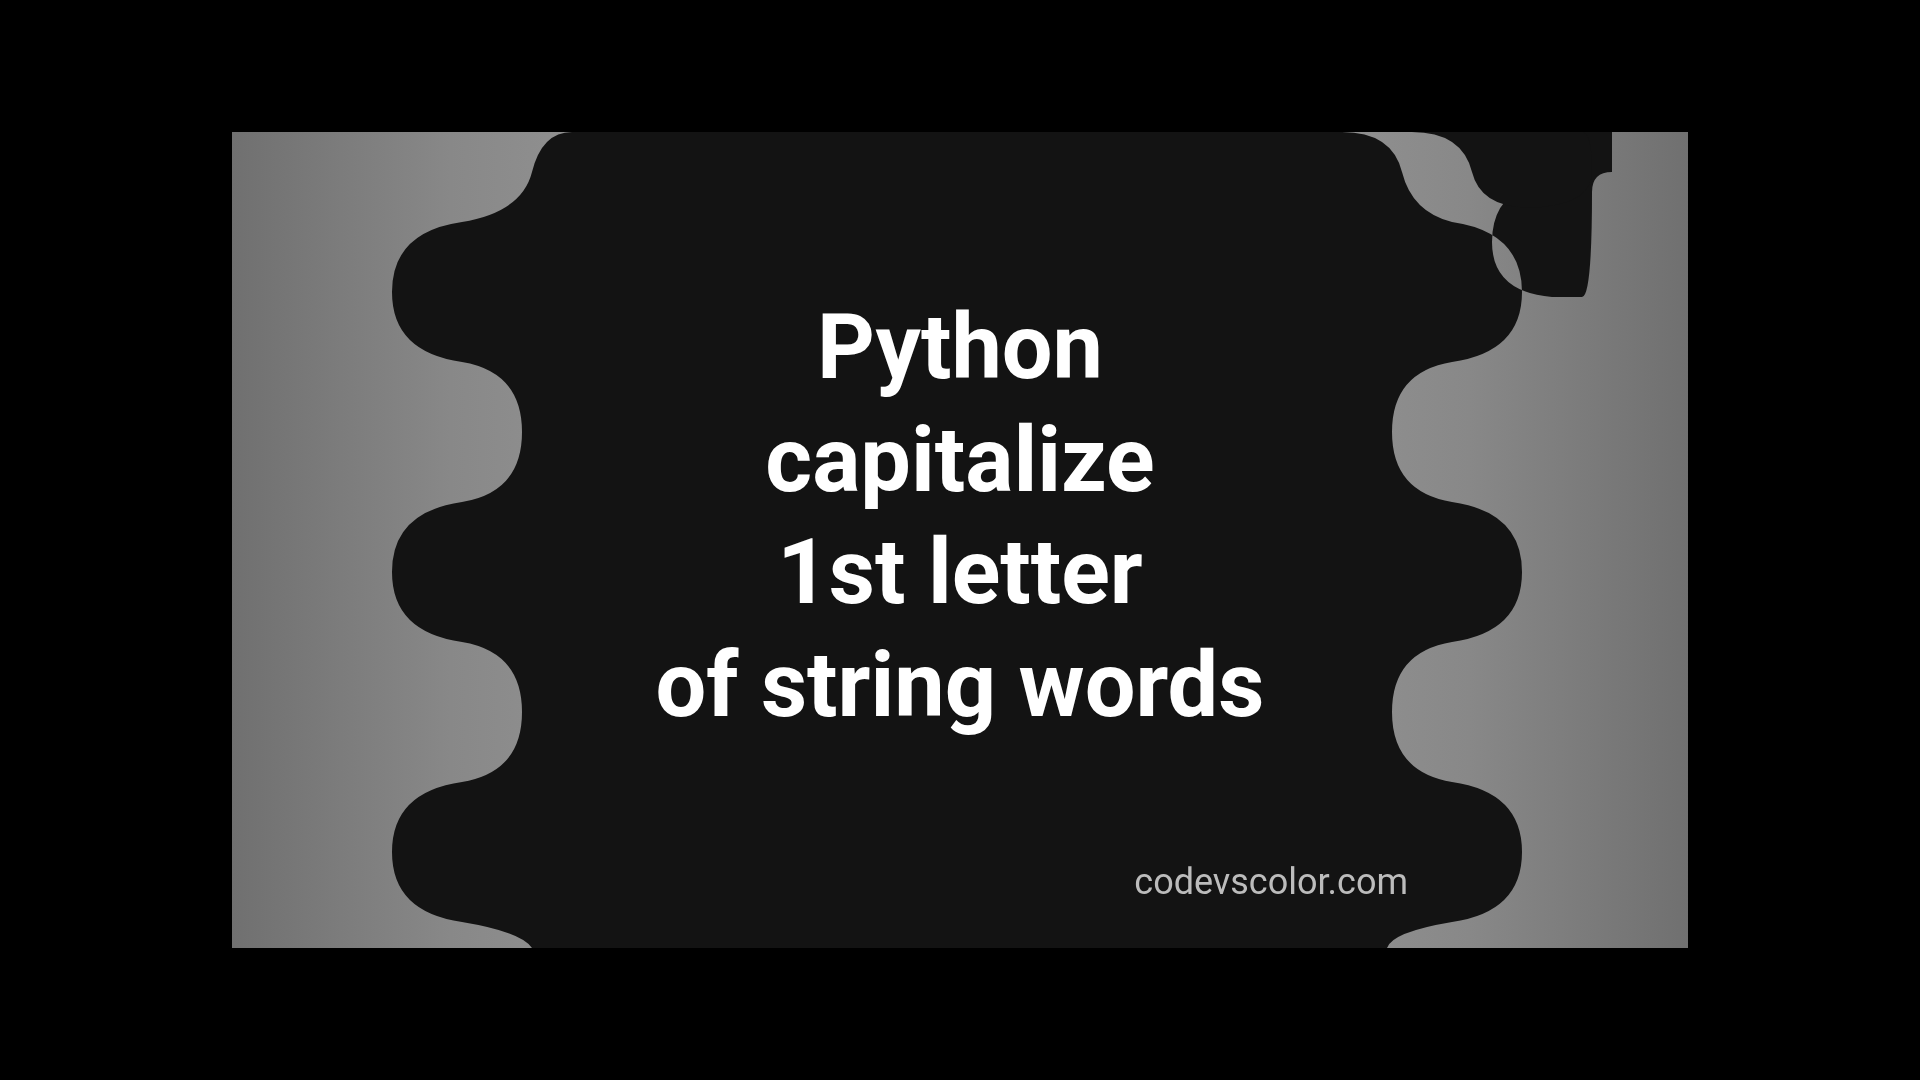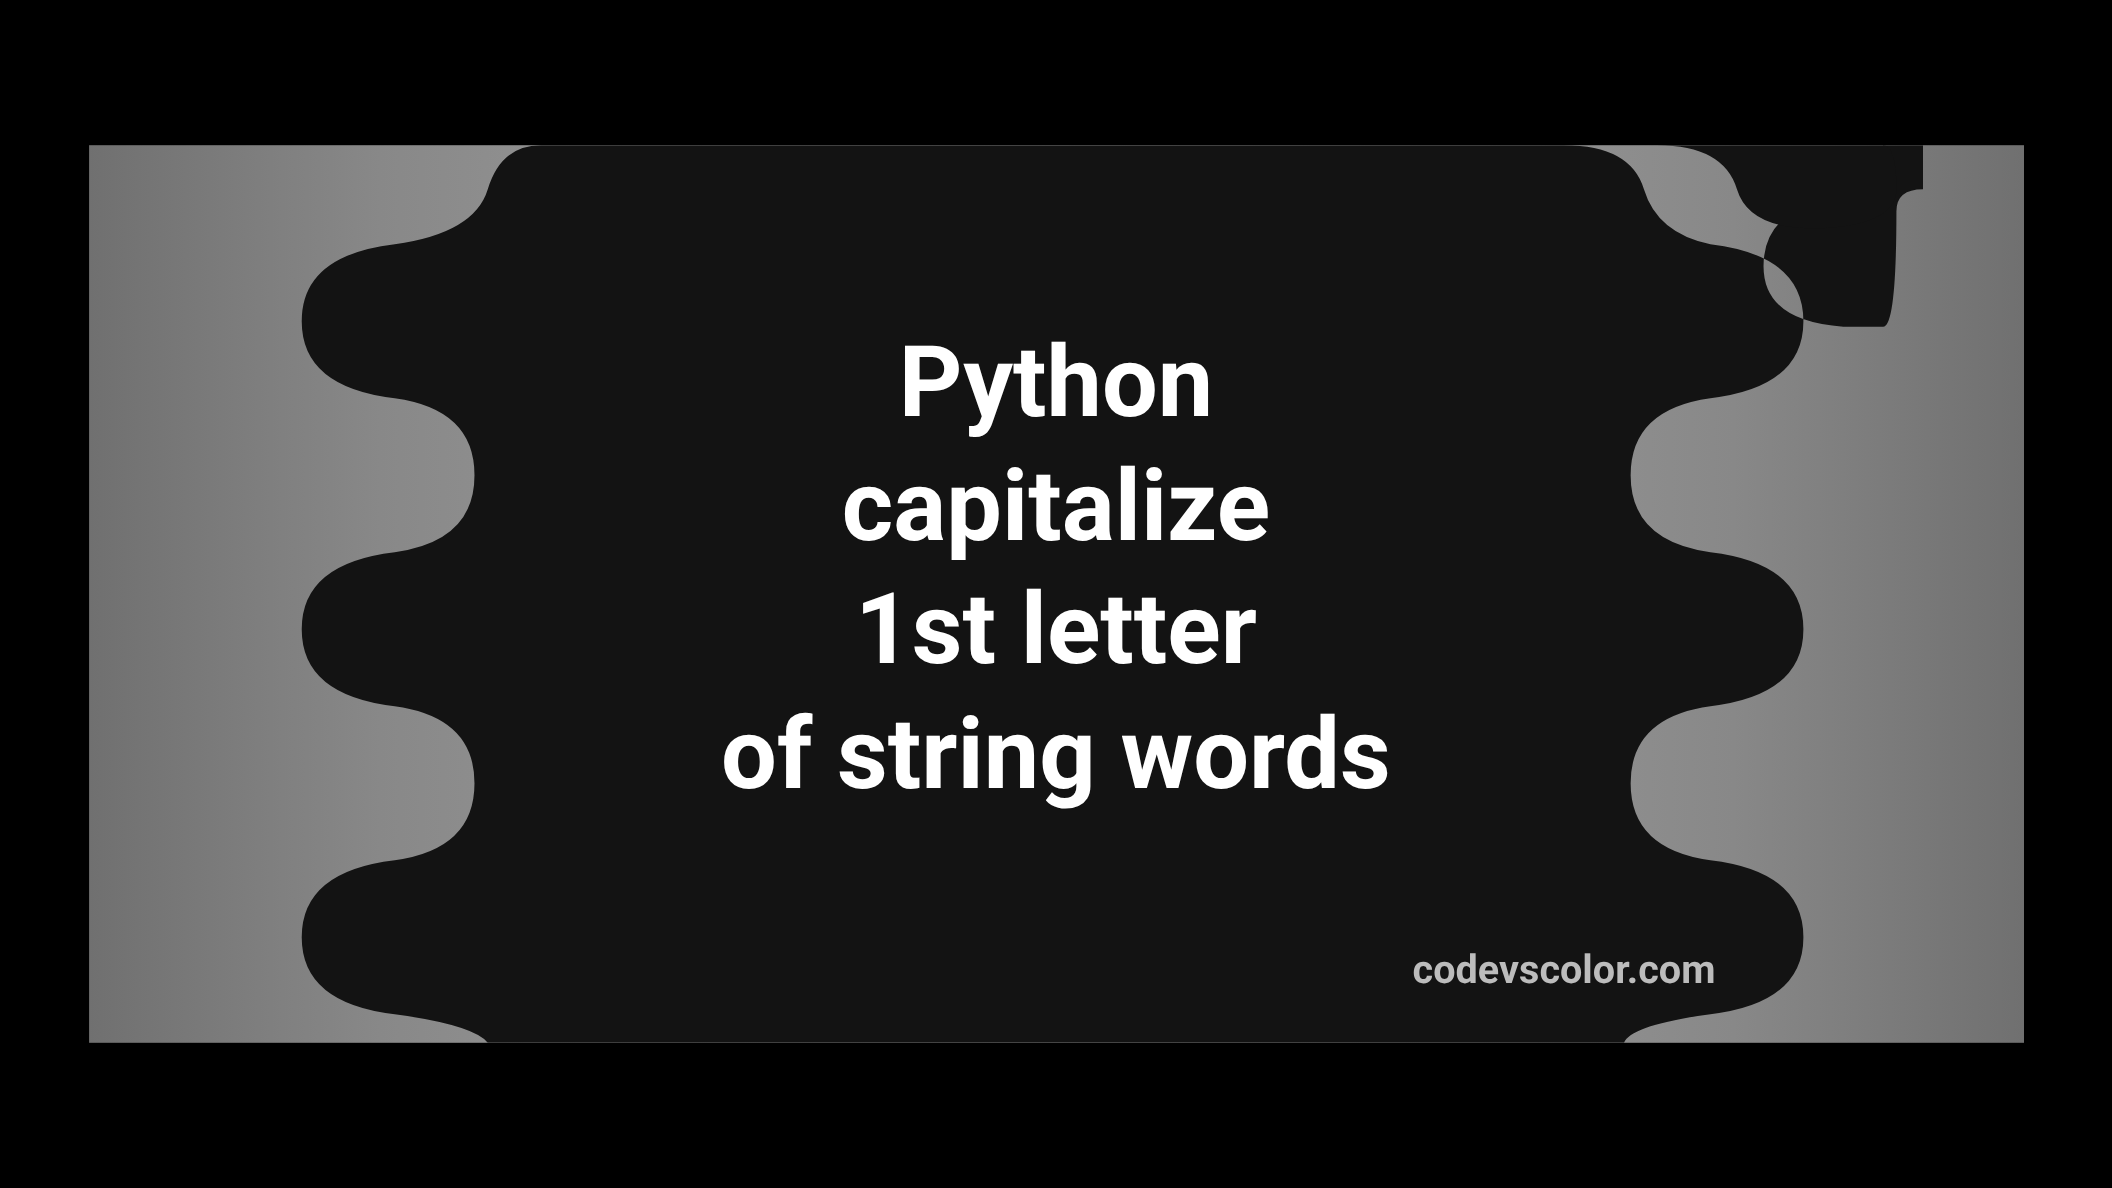--- a/index.html
+++ b/index.html
@@ -10,21 +10,21 @@
     body {
       width: 1920px;
       height: 1080px;
       overflow: hidden;
       background: #000;
       display: flex;
       align-items: center;
       justify-content: center;
     }
     .canvas {
-      width: 1759px;
+      width: 1456px;
       height: 816px;
       position: relative;
       background: linear-gradient(90deg, #707070 0%, #888888 15%, #a8a8a8 50%, #888888 85%, #707070 100%);
     }
     .blob {
       position: absolute;
       top: 0;
       left: 0;
       width: 100%;
       height: 100%;
@@ -41,21 +41,21 @@
       font-size: 90px;
       line-height: 1.25;
       white-space: pre-line;
     }
     .watermark {
       position: absolute;
       bottom: 45px;
       right: 280px;
       color: #bcbcbc;
       font-family: -apple-system, BlinkMacSystemFont, "Segoe UI", Roboto, "Helvetica Neue", Arial, sans-serif;
-      font-weight: 700;
+      font-weight: 400;
       font-size: 36px;
     }
   </style>
 </head>
 <body>
 
 <div class="canvas">
   <svg class="blob" viewBox="0 0 1456 816" preserveAspectRatio="none">
     <path fill="#131313" d="
       M 340 0

